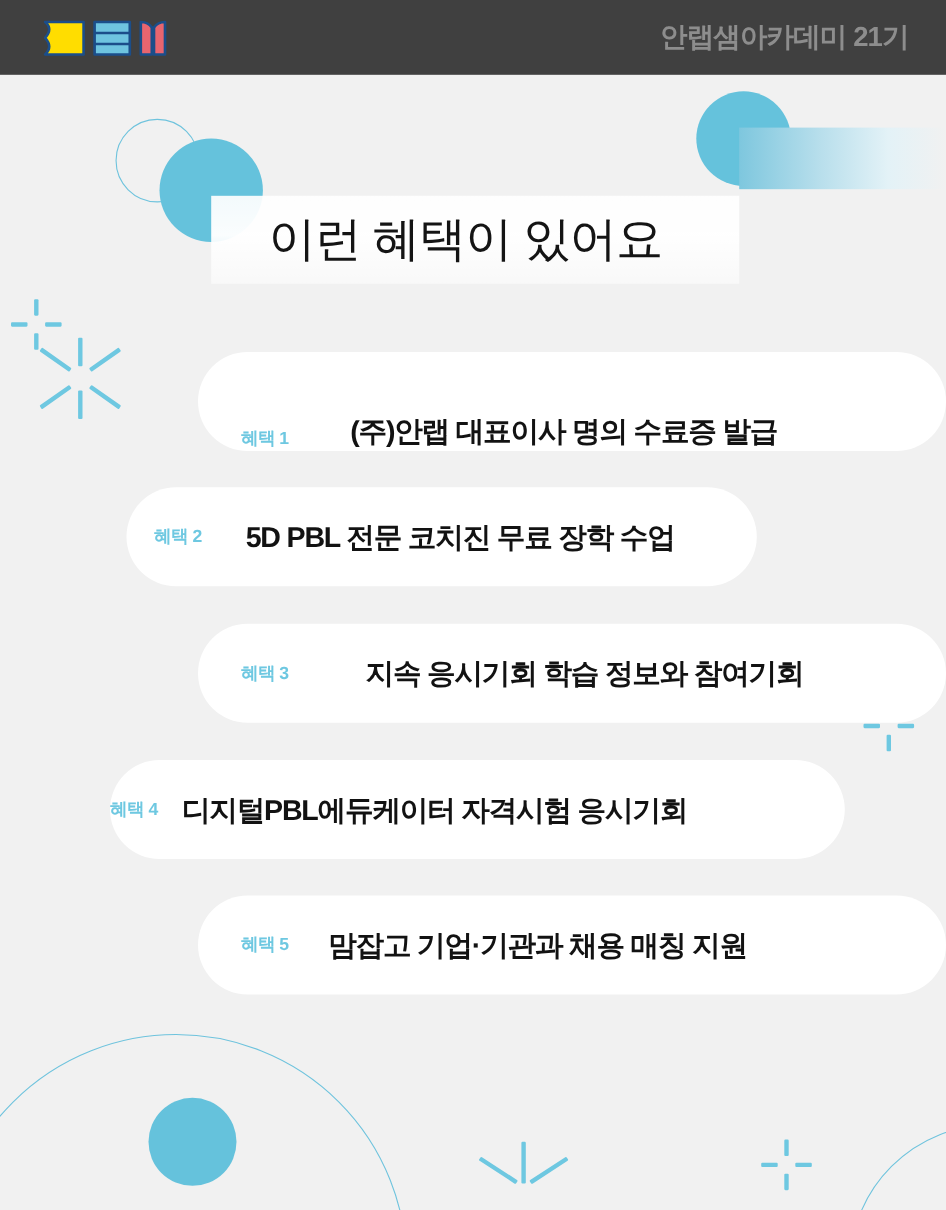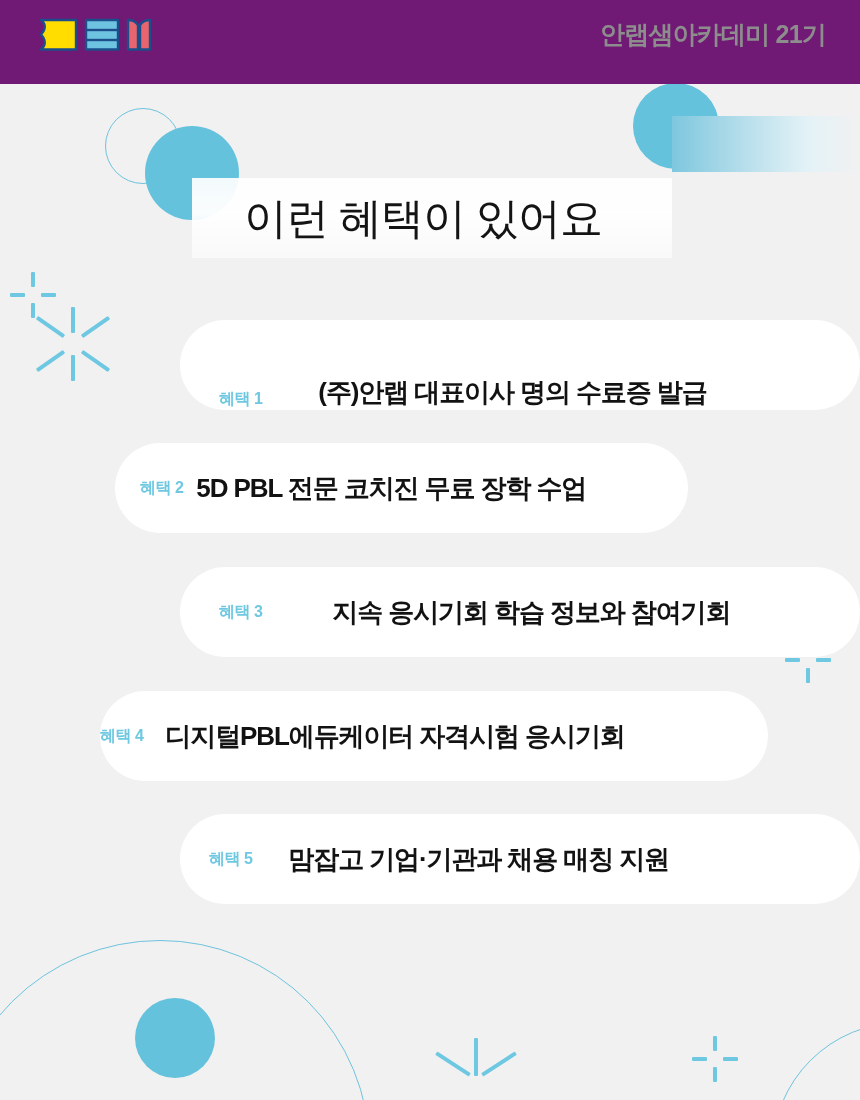--- a/index.html
+++ b/index.html
@@ -23,22 +23,22 @@
     height: 1100px;
     background: #f1f1f1;
     overflow: hidden;
   }
 
   
   .header {
     position: absolute;
     left: 0; top: 0;
     width: 860px;
-    height: 84px;
-    background: #701a75;
+    height: 68px;
+    background: #404040;
     z-index: 40;
   }
 
   .logo {
     position: absolute;
     left: 32px; top: 15px;
     width: 128px;
     height: 40px;
     display: block;
   }
@@ -188,32 +188,32 @@
     flex: 0 0 auto;
   }
 
   
   .row-1 { left: 180px; top: 320px; width: 680px; align-items: flex-end; }
   .row-1 .benefit-tag  { margin-left: 39px; }
   .row-1 .benefit-text { margin-left: 56px; }
 
   .row-2 { left: 115px; top: 443px; width: 573px; }
   .row-2 .benefit-tag  { margin-left: 25px; }
-  .row-2 .benefit-text { margin-left: 13px; }
+  .row-2 .benefit-text { margin-left: 40px; }
 
   .row-3 { left: 180px; top: 567px; width: 680px; }
   .row-3 .benefit-tag  { margin-left: 39px; }
   .row-3 .benefit-text { margin-left: 70px; }
 
   .row-4 { left: 100px; top: 691px; width: 668px; }
   .row-4 .benefit-tag  { }
   .row-4 .benefit-text { margin-left: 22px; }
 
   .row-5 { left: 180px; top: 814px; width: 680px; }
-  .row-5 .benefit-tag  { margin-left: 29px; }
+  .row-5 .benefit-tag  { margin-left: 39px; }
   .row-5 .benefit-text { margin-left: 36px; }
 </style>
 </head>
 <body>
 
 <div class="page">
 
   <div class="deco circle-outline deco-ring-top"></div>
   <div class="deco circle-solid deco-dot-title"></div>
   <div class="deco circle-solid deco-dot-topright"></div>

